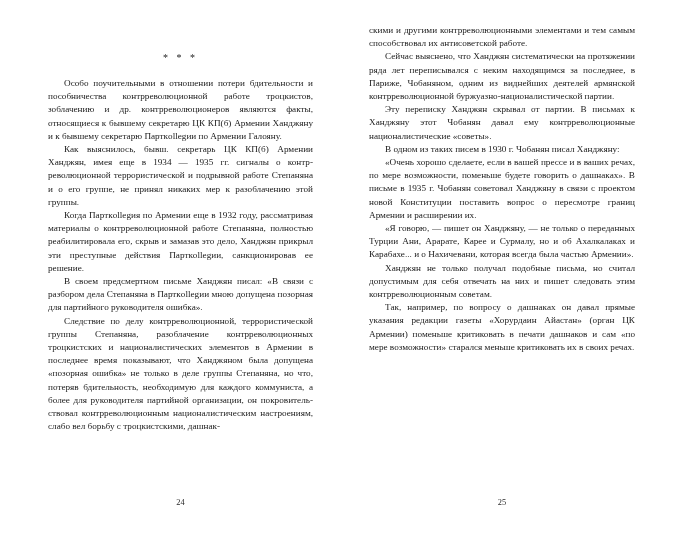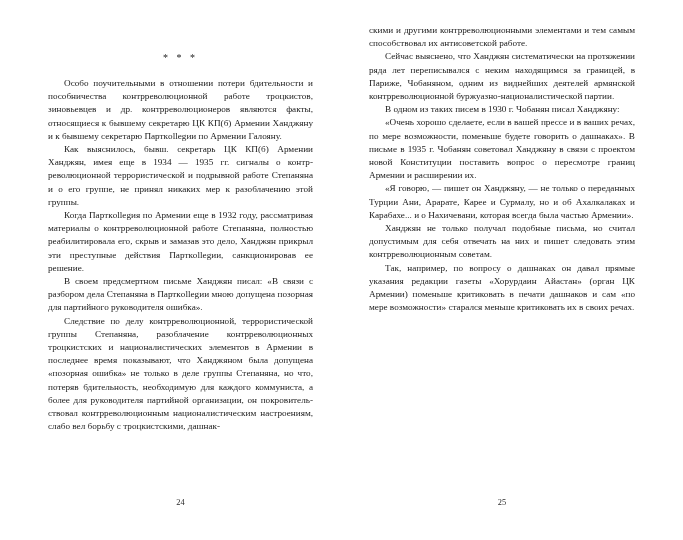--- a/index.html
+++ b/index.html
@@ -72,33 +72,34 @@
   .page-right .folio { left: 28px; right: 48px; }
 </style>
 </head>
 <body>
 
 <div class="spread">
 
   <div class="page page-left">
     <div class="asterisks">* * *</div>
     <div class="page-body">
-      <p class="para">Особо поучительными в отношении потери бди­тельности и пособничества контрреволюционной рабо­те троцкистов, зиновьевцев и др. контрреволюционе­ров являются факты, относящиеся к бывшему секрета­рю ЦК КП(б) Армении Ханджяну и к бывшему секретарю Парткollegии по Армении Галояну.</p>
+      <p class="para">Особо поучительными в отношении потери бди­тельности и пособничества контрреволюционной рабо­те троцкистов, зоблачению и др. контрреволюционе­ров являются факты, относящиеся к бывшему секрета­рю ЦК КП(б) Армении Ханджяну и к бывшему секретарю Парткollegии по Армении Галояну.</p>
       <p class="para">Как выяснилось, бывш. секретарь ЦК КП(б) Армении Ханджян, имея еще в 1934 — 1935 гг. сигналы о контр­революционной террористической и подрывной рабо­те Степаняна и о его группе, не принял никаких мер к ра­зоблачению этой группы.</p>
       <p class="para">Когда Парткollegия по Армении еще в 1932 году, рассматривая материалы о контрреволюционной рабо­те Степаняна, полностью реабилитировала его, скрыв и замазав это дело, Ханджян прикрыл эти преступные действия Парткollegии, санкционировав ее решение.</p>
       <p class="para">В своем предсмертном письме Ханджян писал: «В связи с разбором дела Степаняна в Парткollegии мною допущена позорная для партийного руководите­ля ошибка».</p>
       <p class="para">Следствие по делу контрреволюционной, террори­стической группы Степаняна, разоблачение контрре­волюционных троцкистских и националистических элемен­тов в Армении в последнее время показывают, что Ханд­жяном была допущена «позорная ошибка» не только в деле группы Степаняна, но что, потеряв бдительность, необходимую для каждого коммуниста, а более для руководителя партийной организации, он покровитель­ствовал контрреволюционным националистическим на­строениям, слабо вел борьбу с троцкистскими, дашнак-</p>
     </div>
     <div class="folio folio-left">24</div>
   </div>
 
   <div class="page page-right">
     <div class="page-body">
       <p class="para" style="text-indent:0">скими и другими контрреволюционными элементами и тем самым способствовал их антисоветской работе.</p>
-      <p class="para">Сейчас выяснено, что Ханджян систематически на протяжении ряда лет переписывался с неким находя­щимся за границей, в Париже, Чобаняном, одним из виднейших деятелей армянской контрреволюционной буржуазно-националистической партии.</p>
+      <p class="para">Сейчас выяснено, что Ханджян систематически на протяжении ряда лет переписывался с неким находя­щимся за последнее, в Париже, Чобаняном, одним из виднейших деятелей армянской контрреволюционной буржуазно-националистической партии.</p>
+      <p class="para">Эту переписку Ханджян скрывал от партии. В пись­мах к Ханджяну этот Чобанян давал ему контрреволю­ционные националистические «советы».</p>
       <p class="para">В одном из таких писем в 1930 г. Чобанян писал Ханджяну:</p>
       <p class="para">«Очень хорошо сделаете, если в вашей прессе и в ваших речах, по мере возможности, поменьше будете говорить о дашнаках». В письме в 1935 г. Чобанян сове­товал Ханджяну в связи с проектом новой Конституции поставить вопрос о пересмотре границ Армении и рас­ширении их.</p>
       <p class="para">«Я говорю, — пишет он Ханджяну, — не только о пе­реданных Турции Ани, Арарате, Карее и Сурмалу, но и об Ахалкалаках и Карабахе... и о Нахичевани, которая всегда была частью Армении».</p>
       <p class="para">Ханджян не только получал подобные письма, но считал допустимым для себя отвечать на них и пишет сле­довать этим контрреволюционным советам.</p>
       <p class="para">Так, например, по вопросу о дашнаках он давал пря­мые указания редакции газеты «Хорурдаин Айастан» (орган ЦК Армении) поменьше критиковать в печати дашнаков и сам «по мере возможности» старался мень­ше критиковать их в своих речах.</p>
     </div>
     <div class="folio folio-right">25</div>
   </div>
 
 </div>

